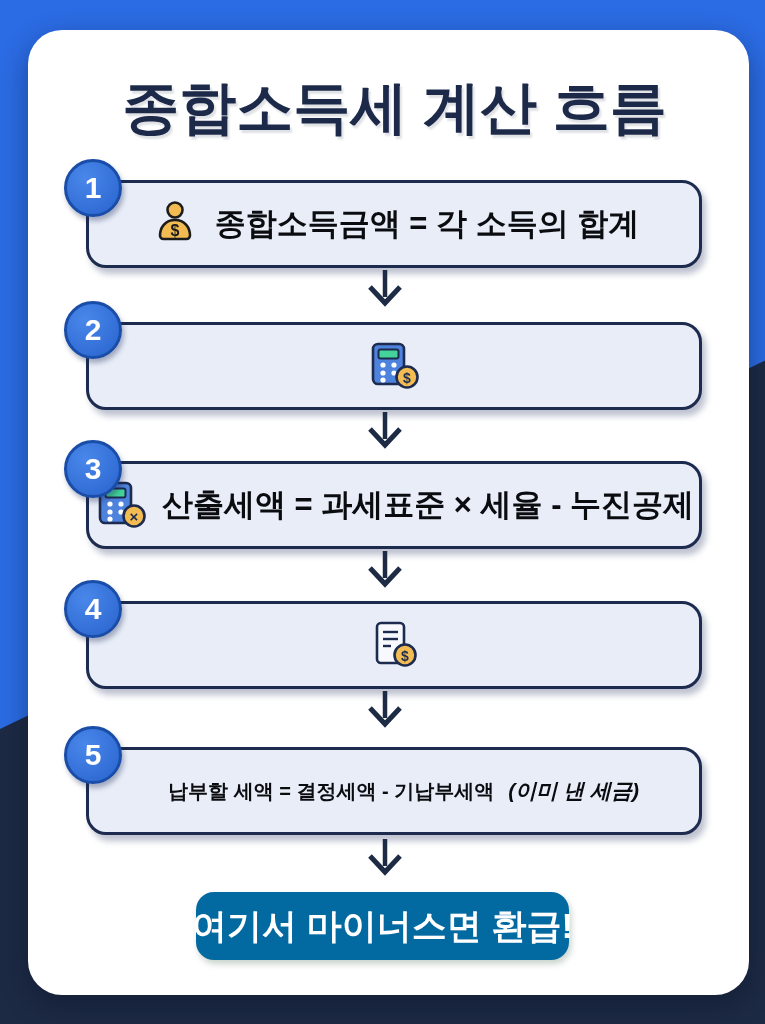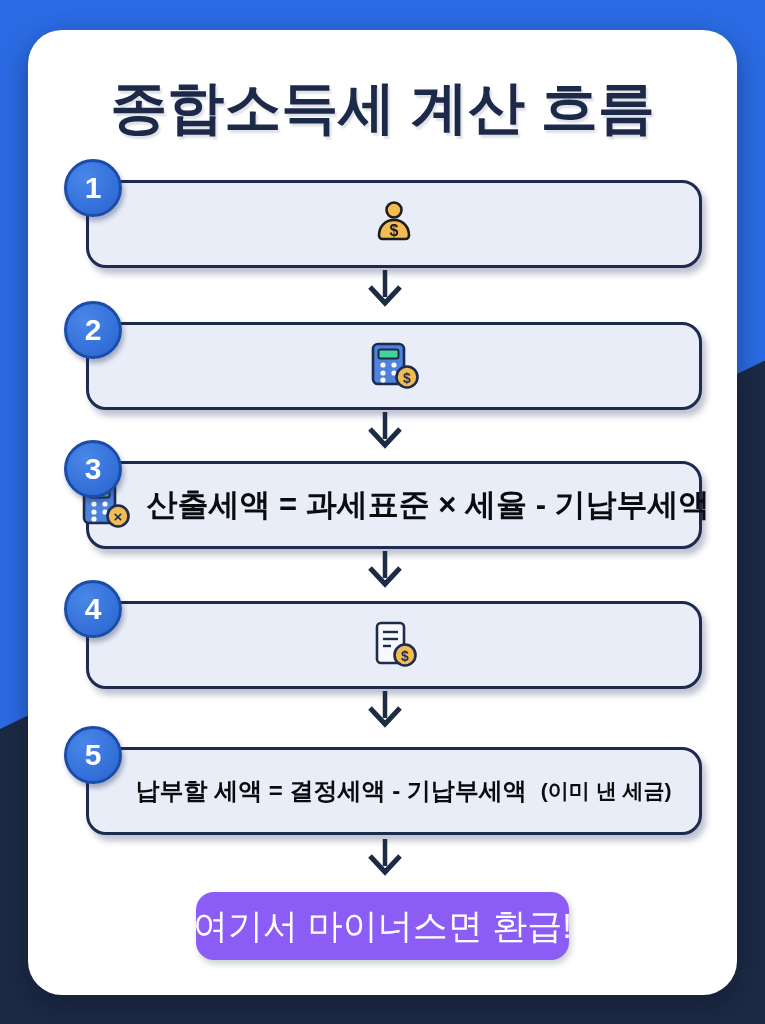--- a/index.html
+++ b/index.html
@@ -9,20 +9,21 @@
     font-family:"Liberation Sans","DejaVu Sans",sans-serif;
   }
   .bg-blue{
     position:absolute;inset:0;background:#2b6be3;
     clip-path:polygon(0 0,100% 0,100% 35.2%,0 71.2%);
   }
   .card{
     position:absolute;left:28px;top:30px;width:709px;height:965px;
     background:#ffffff;border-radius:34px;
     box-shadow:0 10px 28px rgba(5,12,35,.38);
+    padding-left:12px;
   }
   .title{
     margin-top:40px;text-align:center;
     font-size:57px;font-weight:900;letter-spacing:0px;
     color:#1c2948;
     text-shadow:2px 3px 2px rgba(30,40,70,.14);
   }
   .step{position:absolute;left:58px;width:616px;}
   .step-box{
     box-sizing:border-box;width:100%;height:88px;
@@ -35,30 +36,30 @@
     position:absolute;left:-22px;top:-21px;width:52px;height:52px;
     background:radial-gradient(circle at 35% 30%,#4a87ea,#2763cd);
     border:3px solid #1a4da8;border-radius:50%;
     display:flex;align-items:center;justify-content:center;
     color:#fff;font-size:30px;font-weight:800;z-index:3;
     box-shadow:2px 4px 5px rgba(30,40,80,.35);
   }
   .step-text{
     font-size:31px;font-weight:800;color:#0b0c10;white-space:nowrap;
   }
-  .step5 .step-text{font-size:24px;margin-left:19px;}
-  .step-text-small{font-size:21px;font-weight:800;color:#0b0c10;}
+  .step5 .step-text{font-size:20px;margin-left:19px;}
+  .step-text-small{font-size:21px;font-weight:800;color:#0b0c10;font-style:italic;}
   .s1{top:150px}.s2{top:292px}.s3{top:431px}.s4{top:571px}.s5{top:717px}
   .arrow{position:absolute;left:335px;width:44px;height:40px;}
   .a1{top:240px}.a2{top:382px}.a3{top:521px}.a4{top:661px}.a5{top:809px}
   .result-badge{
     position:absolute;left:168px;top:862px;width:373px;height:68px;
-    background:#8b5cf6;border-radius:18px;
+    background:#0369a1;border-radius:18px;
     display:flex;align-items:center;justify-content:center;
-    color:#fff;font-size:35px;font-weight:400;white-space:nowrap;
+    color:#fff;font-size:35px;font-weight:700;white-space:nowrap;
     box-shadow:2px 4px 6px rgba(40,80,50,.25);
   }
   .icon{flex:0 0 auto;display:block;}
 </style>
 </head>
 <body>
 
 <div class="bg-blue"></div>
 
 <div class="card">
@@ -66,20 +67,21 @@
   <div class="title">종합소득세 계산 흐름</div>
 
   <div class="step s1">
     <div class="step-badge">1</div>
     <div class="step-box">
       <svg class="icon" width="52" height="50" viewBox="0 0 52 50">
         <circle cx="26" cy="11" r="7.5" fill="#f3bc52" stroke="#1c1c1c" stroke-width="2.6"></circle>
         <path d="M26 21 c-10 0 -15 8 -15 15.5 a3.5 3.5 0 0 0 3.5 3.5 h23 a3.5 3.5 0 0 0 3.5 -3.5 c0 -7.5 -5 -15.5 -15 -15.5 z" fill="#f3bc52" stroke="#1c1c1c" stroke-width="2.6" stroke-linejoin="round"></path>
         <text x="26" y="37" text-anchor="middle" font-size="16" font-weight="bold" fill="#1c1c1c">$</text>
       </svg>
+      <span class="step-text">종합소득금액 = 각 소득의 합계</span>
     </div>
   </div>
 
   <svg class="arrow a1" viewBox="0 0 44 40">
     <line x1="22" y1="0" x2="22" y2="27" stroke="#1d2b45" stroke-width="4.5"></line>
     <polyline points="7,17 22,33 37,17" fill="none" stroke="#1d2b45" stroke-width="5"></polyline>
   </svg>
 
   <div class="step s2">
     <div class="step-badge">2</div>
@@ -110,21 +112,21 @@
         <rect x="6" y="3" width="31" height="40" rx="5" fill="#4d82dd" stroke="#1d2b4f" stroke-width="2.6"></rect>
         <rect x="11.5" y="8.5" width="20" height="9" rx="2" fill="#43d39a" stroke="#1d2b4f" stroke-width="2"></rect>
         <circle cx="16" cy="24" r="2.6" fill="#fff"></circle>
           <circle cx="27" cy="24" r="2.6" fill="#fff"></circle>
         <circle cx="16" cy="32" r="2.6" fill="#fff"></circle>
           <circle cx="27" cy="32" r="2.6" fill="#fff"></circle>
         <circle cx="16" cy="39" r="2.6" fill="#fff"></circle>
         <circle cx="40" cy="36" r="10.5" fill="#f3bc52" stroke="#1d2b4f" stroke-width="2.6"></circle>
         <text x="40" y="41.5" text-anchor="middle" font-size="15" font-weight="bold" fill="#1d2b4f">×</text>
       </svg>
-      <span class="step-text">산출세액 = 과세표준 × 세율 - 기납부세액</span>
+      <span class="step-text">산출세액 = 과세표준 × 세율 - 누진공제</span>
     </div>
   </div>
 
   <svg class="arrow a3" viewBox="0 0 44 40">
     <line x1="22" y1="0" x2="22" y2="27" stroke="#1d2b45" stroke-width="4.5"></line>
     <polyline points="7,17 22,33 37,17" fill="none" stroke="#1d2b45" stroke-width="5"></polyline>
   </svg>
 
   <div class="step s4">
     <div class="step-badge">4</div>

